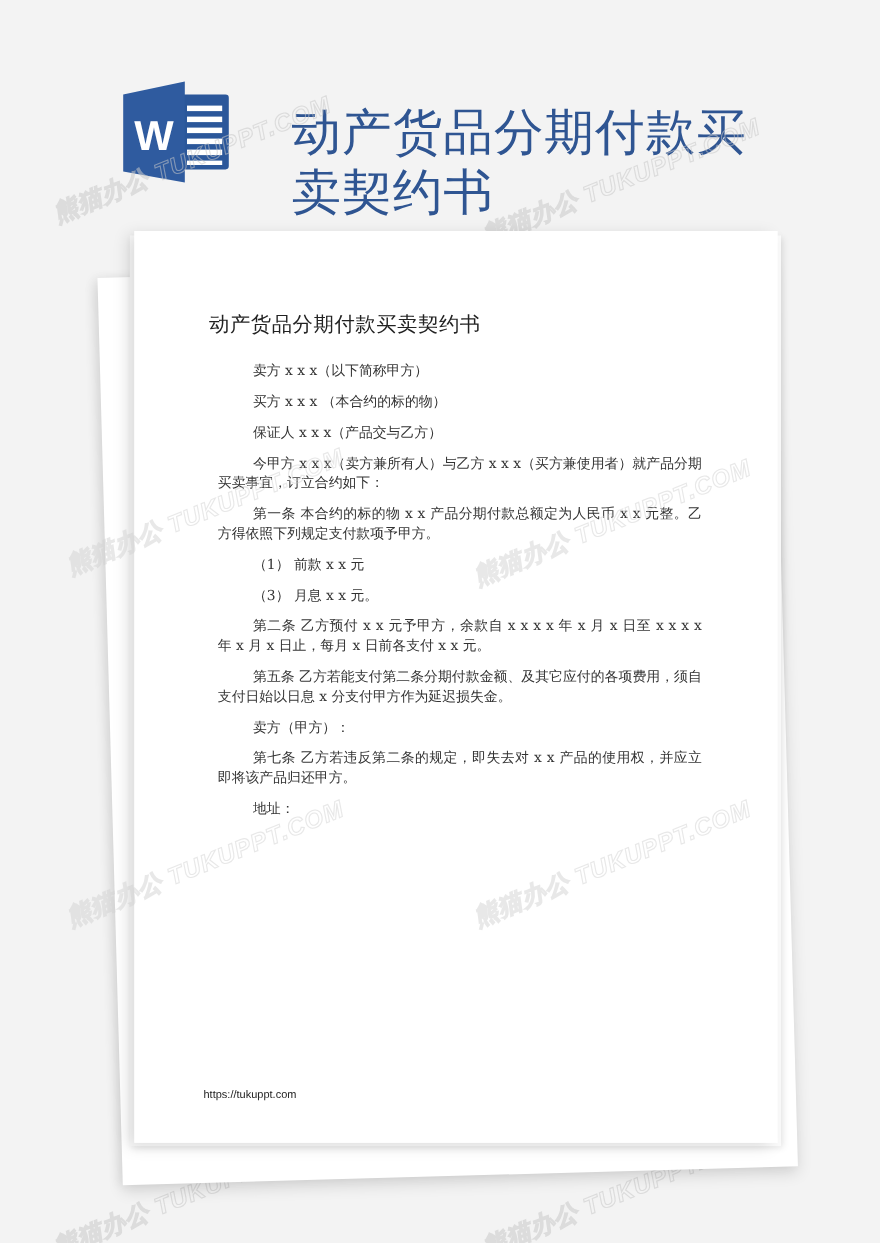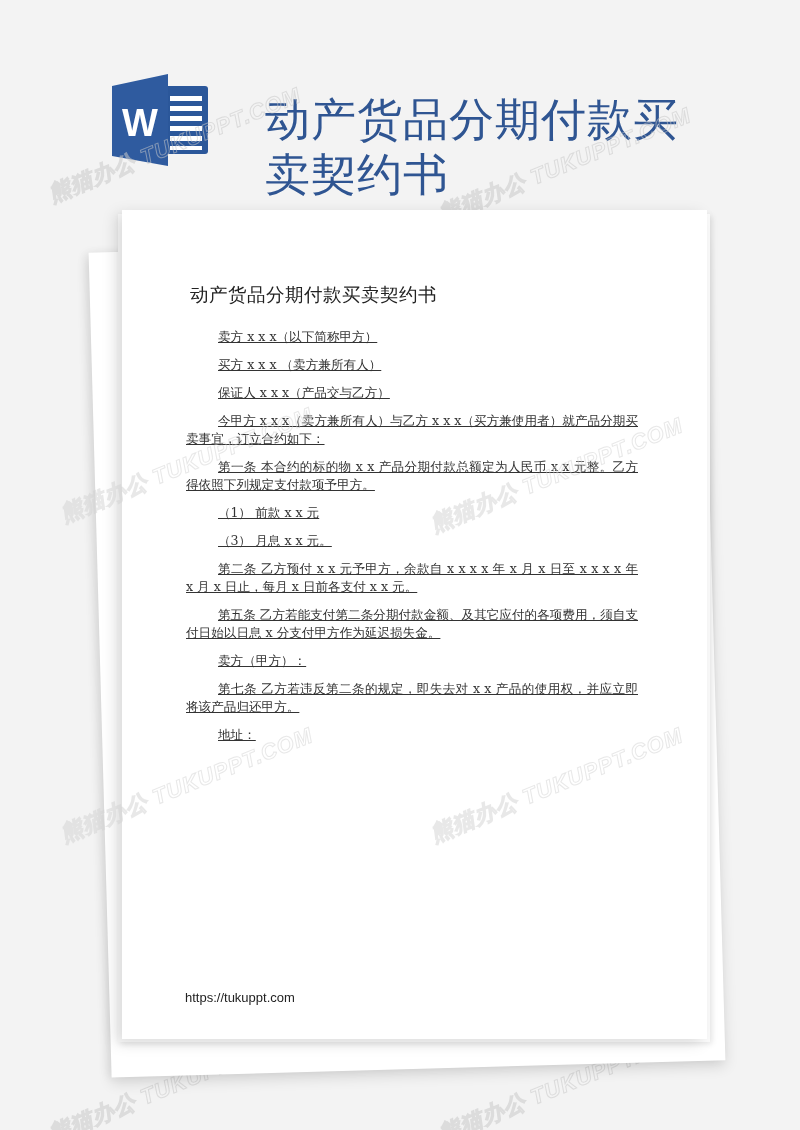--- a/index.html
+++ b/index.html
@@ -77,35 +77,34 @@
     .doc-body {
       position: absolute;
       left: 64px;
       top: 118px;
       width: 452px;
       font-size: 12.6px;
       line-height: 18px;
       color: #333;
     }
     .para {
-      margin: 0 0 10px 0;
+      margin: 0 0 10px 12px;
       text-indent: 32px;
       text-align: justify;
-      text-decoration: underline;
     }
     .para.list {
       text-indent: 32px;
       margin-bottom: 10px;
     }
     .footer-url {
       position: absolute;
       left: 63px;
       top: 780px;
       font-family: "Liberation Sans", "DejaVu Sans", sans-serif;
-      font-size: 13px;
+      font-size: 10px;
       color: #222;
     }
     
     .watermark {
       position: absolute;
       font-family: "Liberation Sans", "DejaVu Sans", sans-serif;
       font-size: 22px;
       font-weight: bold;
       font-style: italic;
       color: transparent;
@@ -144,21 +143,21 @@
 <div class="watermark" style="left:430px; top:1070px;">熊猫办公 TUKUPPT.COM</div>
 
 <div class="paper-back"></div>
 <div class="paper-mid"></div>
 
 <div class="paper-front">
   <h2 class="doc-title">动产货品分期付款买卖契约书</h2>
 
   <div class="doc-body">
     <p class="para">卖方 x x x（以下简称甲方）</p>
-    <p class="para">买方 x x x （卖方兼所有人）</p>
+    <p class="para">买方 x x x （本合约的标的物）</p>
     <p class="para">保证人 x x x（产品交与乙方）</p>
     <p class="para">今甲方 x x x（卖方兼所有人）与乙方 x x x（买方兼使用者）就产品分期买卖事宜，订立合约如下：</p>
     <p class="para">第一条 本合约的标的物 x x 产品分期付款总额定为人民币 x x 元整。乙方得依照下列规定支付款项予甲方。</p>
     <p class="para list">（1） 前款 x x 元</p>
     <p class="para list">（3） 月息 x x 元。</p>
     <p class="para">第二条 乙方预付 x x 元予甲方，余款自 x x x x 年 x 月 x 日至 x x x x 年 x 月 x 日止，每月 x 日前各支付 x x 元。</p>
     <p class="para">第五条 乙方若能支付第二条分期付款金额、及其它应付的各项费用，须自支付日始以日息 x 分支付甲方作为延迟损失金。</p>
     <p class="para">卖方（甲方）：</p>
     <p class="para">第七条 乙方若违反第二条的规定，即失去对 x x 产品的使用权，并应立即将该产品归还甲方。</p>
     <p class="para">地址：</p>

